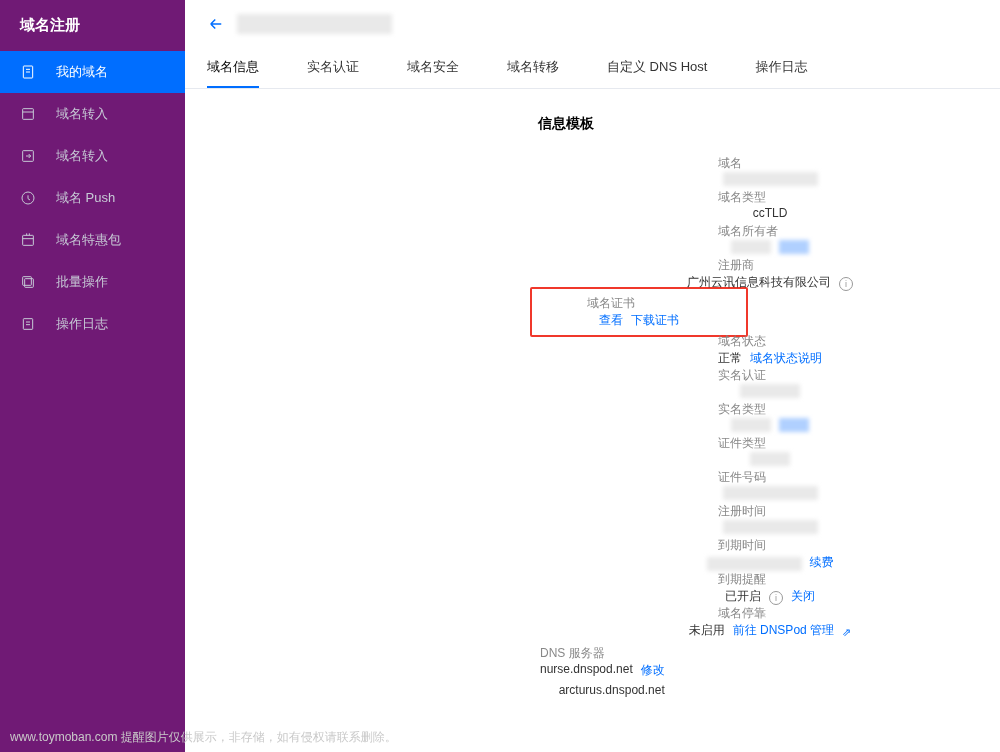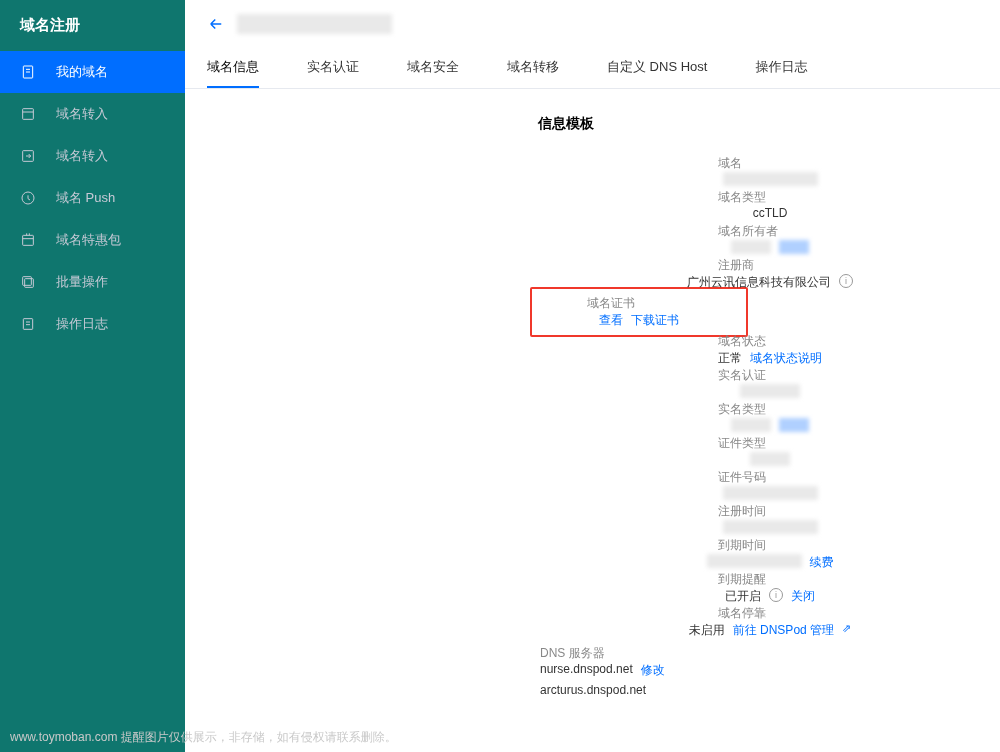--- a/index.html
+++ b/index.html
@@ -1,19 +1,19 @@
 <!DOCTYPE html>
 <html><head>
   <meta charset="utf-8">
   <style>
     * { margin: 0; padding: 0; box-sizing: border-box; }
     body { font-family: -apple-system, BlinkMacSystemFont, "PingFang SC", "Microsoft YaHei", sans-serif; font-size: 13px; color: #333; background: #fff; }
     .app { display: flex; width: 1000px; height: 752px; }
     
-    .sidebar { width: 185px; background: #0f766e; color: #e6e8ef; display: flex; flex-direction: column; }
+    .sidebar { width: 185px; background: #701a75; color: #e6e8ef; display: flex; flex-direction: column; }
     .sidebar-title { padding: 16px 20px; font-size: 15px; font-weight: 600; color: #fff; }
     .sidebar-nav { display: flex; flex-direction: column; }
     .sidebar-item { display: flex; align-items: center; gap: 20px; padding: 12px 20px; cursor: pointer; color: #c7cad6; font-size: 13px; }
     .sidebar-item.active { background: #006eff; color: #fff; }
     .sidebar-icon { width: 16px; height: 16px; display: inline-flex; align-items: center; justify-content: center; flex-shrink: 0; }
     .sidebar-icon svg { width: 16px; height: 16px; stroke: currentColor; fill: none; stroke-width: 1.5; }
 
     .main { flex: 1; display: flex; flex-direction: column; overflow: hidden; background: #fff; }
     
     .header { display: flex; align-items: center; gap: 12px; padding: 14px 22px 6px; }
@@ -23,21 +23,21 @@
     
     .tabs { display: flex; gap: 48px; padding: 10px 22px 0; border-bottom: 1px solid #e6e9ef; }
     .tab { padding: 8px 0 10px; cursor: pointer; color: #333; font-size: 13px; border-bottom: 2px solid transparent; }
     .tab.active { color: #000; font-weight: 500; border-bottom-color: #006eff; }
     
     .content { flex: 1; overflow-y: auto; padding: 26px 0 10px 355px; position: relative; }
     .section-title { font-size: 14px; font-weight: 600; color: #000; margin-bottom: 22px; margin-left: -2px; }
     
     .info-row { display: flex; align-items: center; min-height: 34px; padding: 0; flex-direction: column; }
     .info-label { width: 104px; color: #888; font-size: 12px; flex-shrink: 0; }
-    .info-value { display: flex; align-items: flex-start; gap: 8px; font-size: 12px; color: #333; }
+    .info-value { display: flex; align-items: flex-end; gap: 8px; font-size: 12px; color: #333; }
     .info-value .link { color: #006eff; cursor: pointer; }
     
     .blur-box { background: #e9e9e9; filter: blur(2px); height: 14px; border-radius: 1px; }
     .blur-box.w1 { width: 95px; }
     .blur-box.w2 { width: 60px; }
     .blur-box.w3 { width: 80px; }
     .blur-box.w4 { width: 40px; position: relative; }
     .blur-accent { width: 30px; height: 14px; background: #b0d0ff; filter: blur(2px); }
     
     .info-icon { width: 14px; height: 14px; border: 1px solid #999; border-radius: 50%; display: inline-flex; align-items: center; justify-content: center; font-size: 9px; color: #999; cursor: pointer; }

